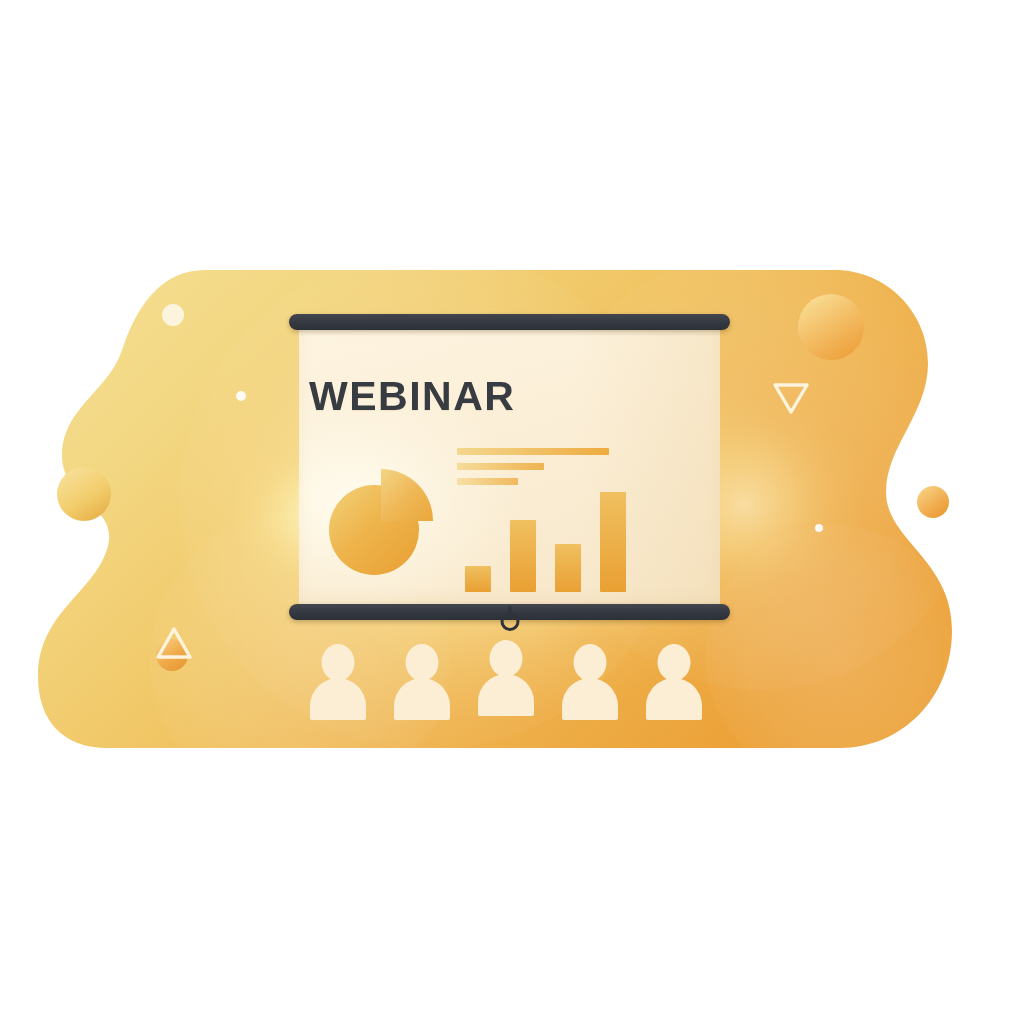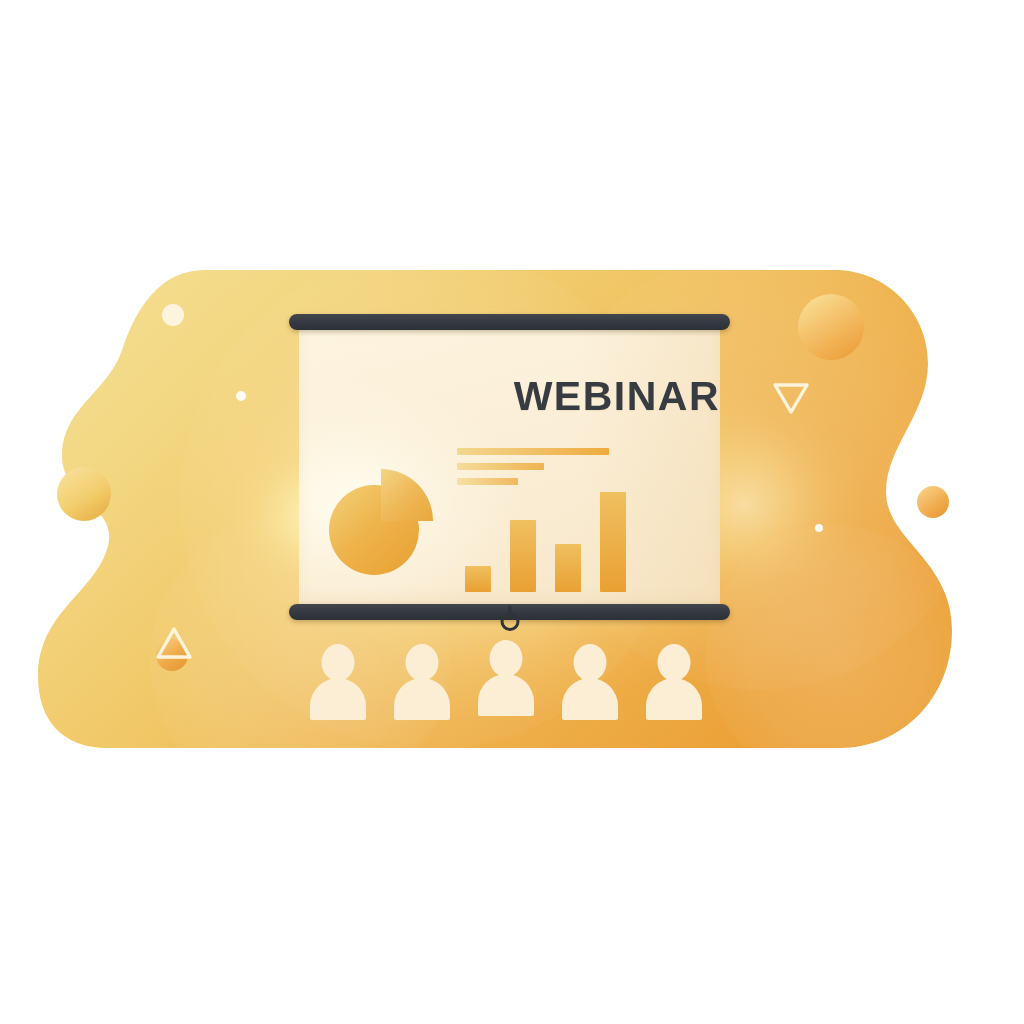--- a/index.html
+++ b/index.html
@@ -104,27 +104,28 @@
     background: #2f333a;
     z-index: 7;
   }
 
   
   .screen-title {
     position: absolute;
     left: 0;
     top: 46px;
     width: 421px;
-    text-align: right;
+    text-align: left;
     font-size: 41px;
     font-weight: 700;
     letter-spacing: 1.5px;
     color: #373b42;
     font-family: "Liberation Sans", sans-serif;
     text-shadow: 0 1px 1px rgba(190,150,80,0.18);
+    padding-left: 10px;
   }
 
   .chart-area {
     position: absolute;
     left: 0;
     top: 115px;
     width: 421px;
     height: 155px;
   }
 

